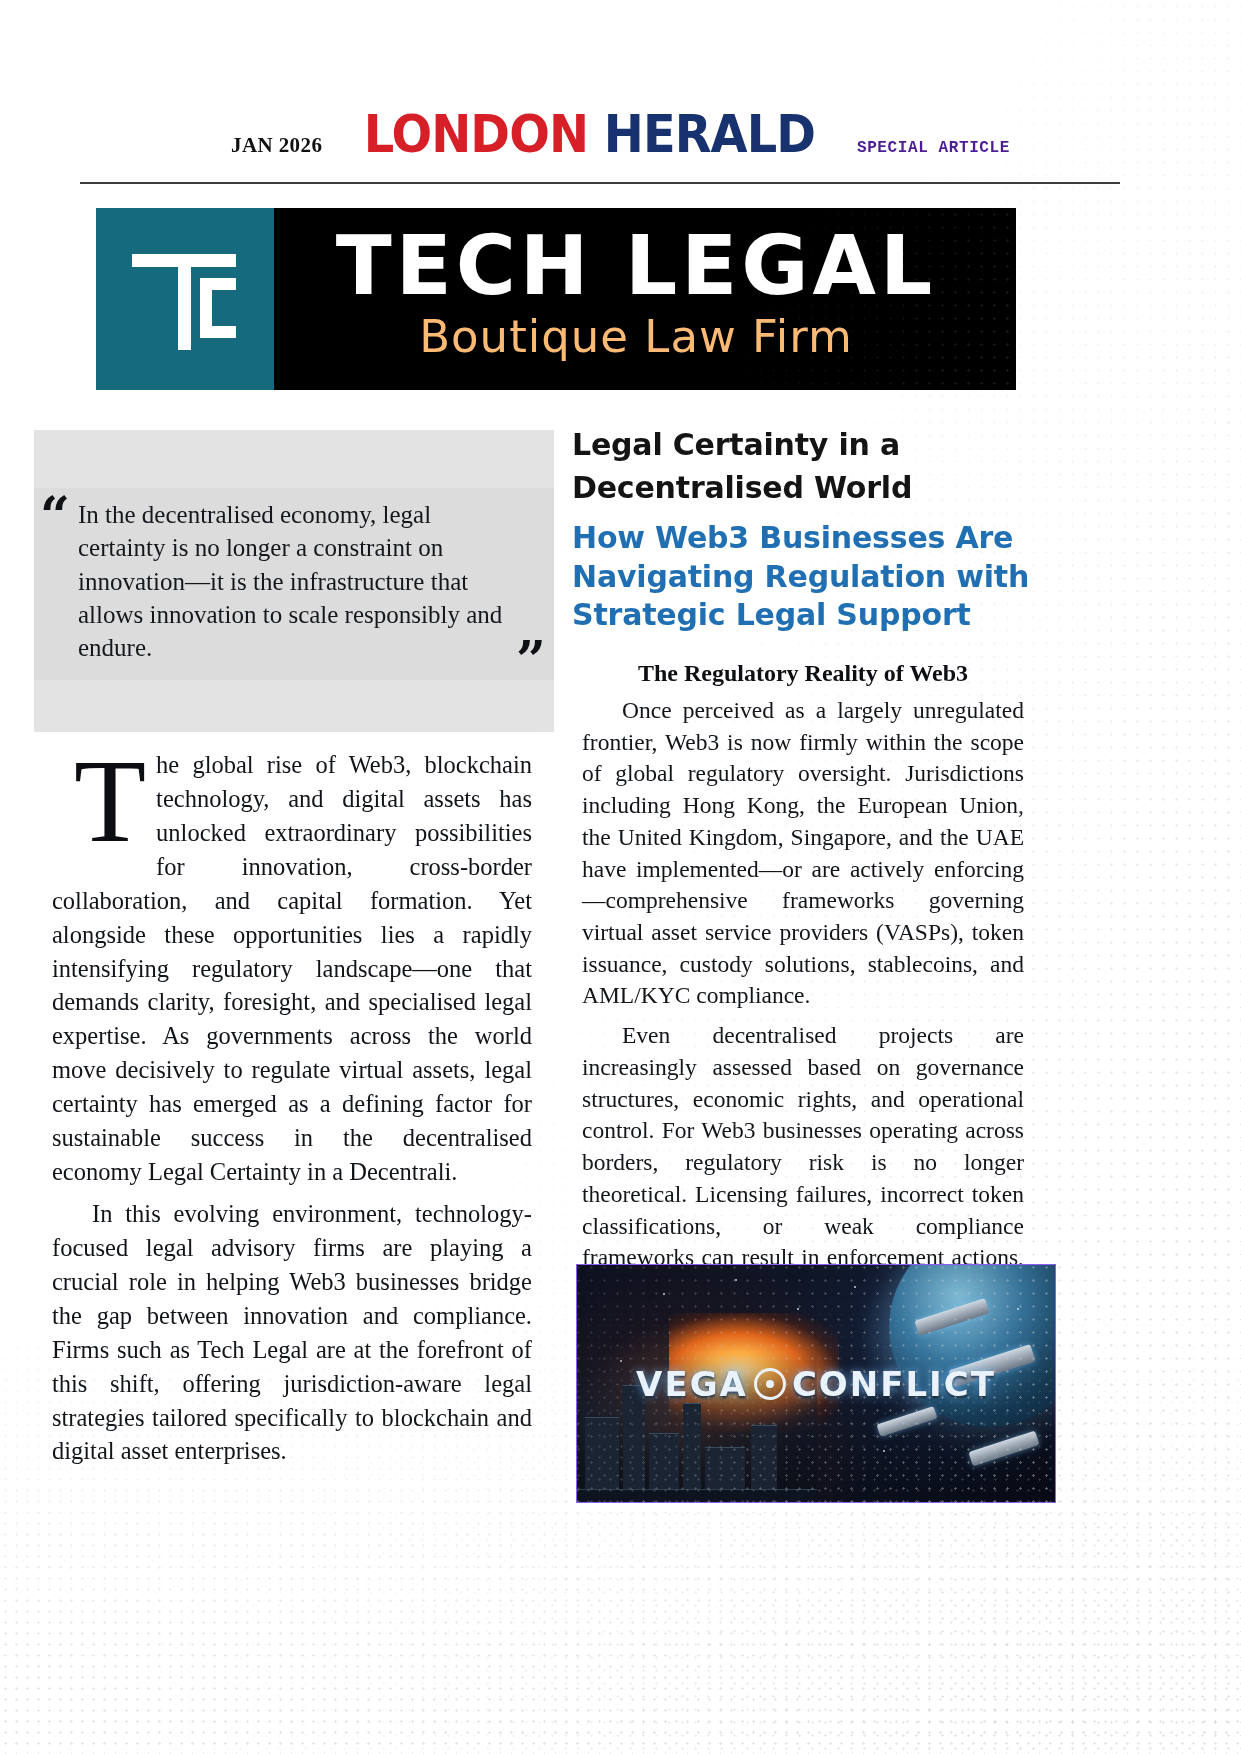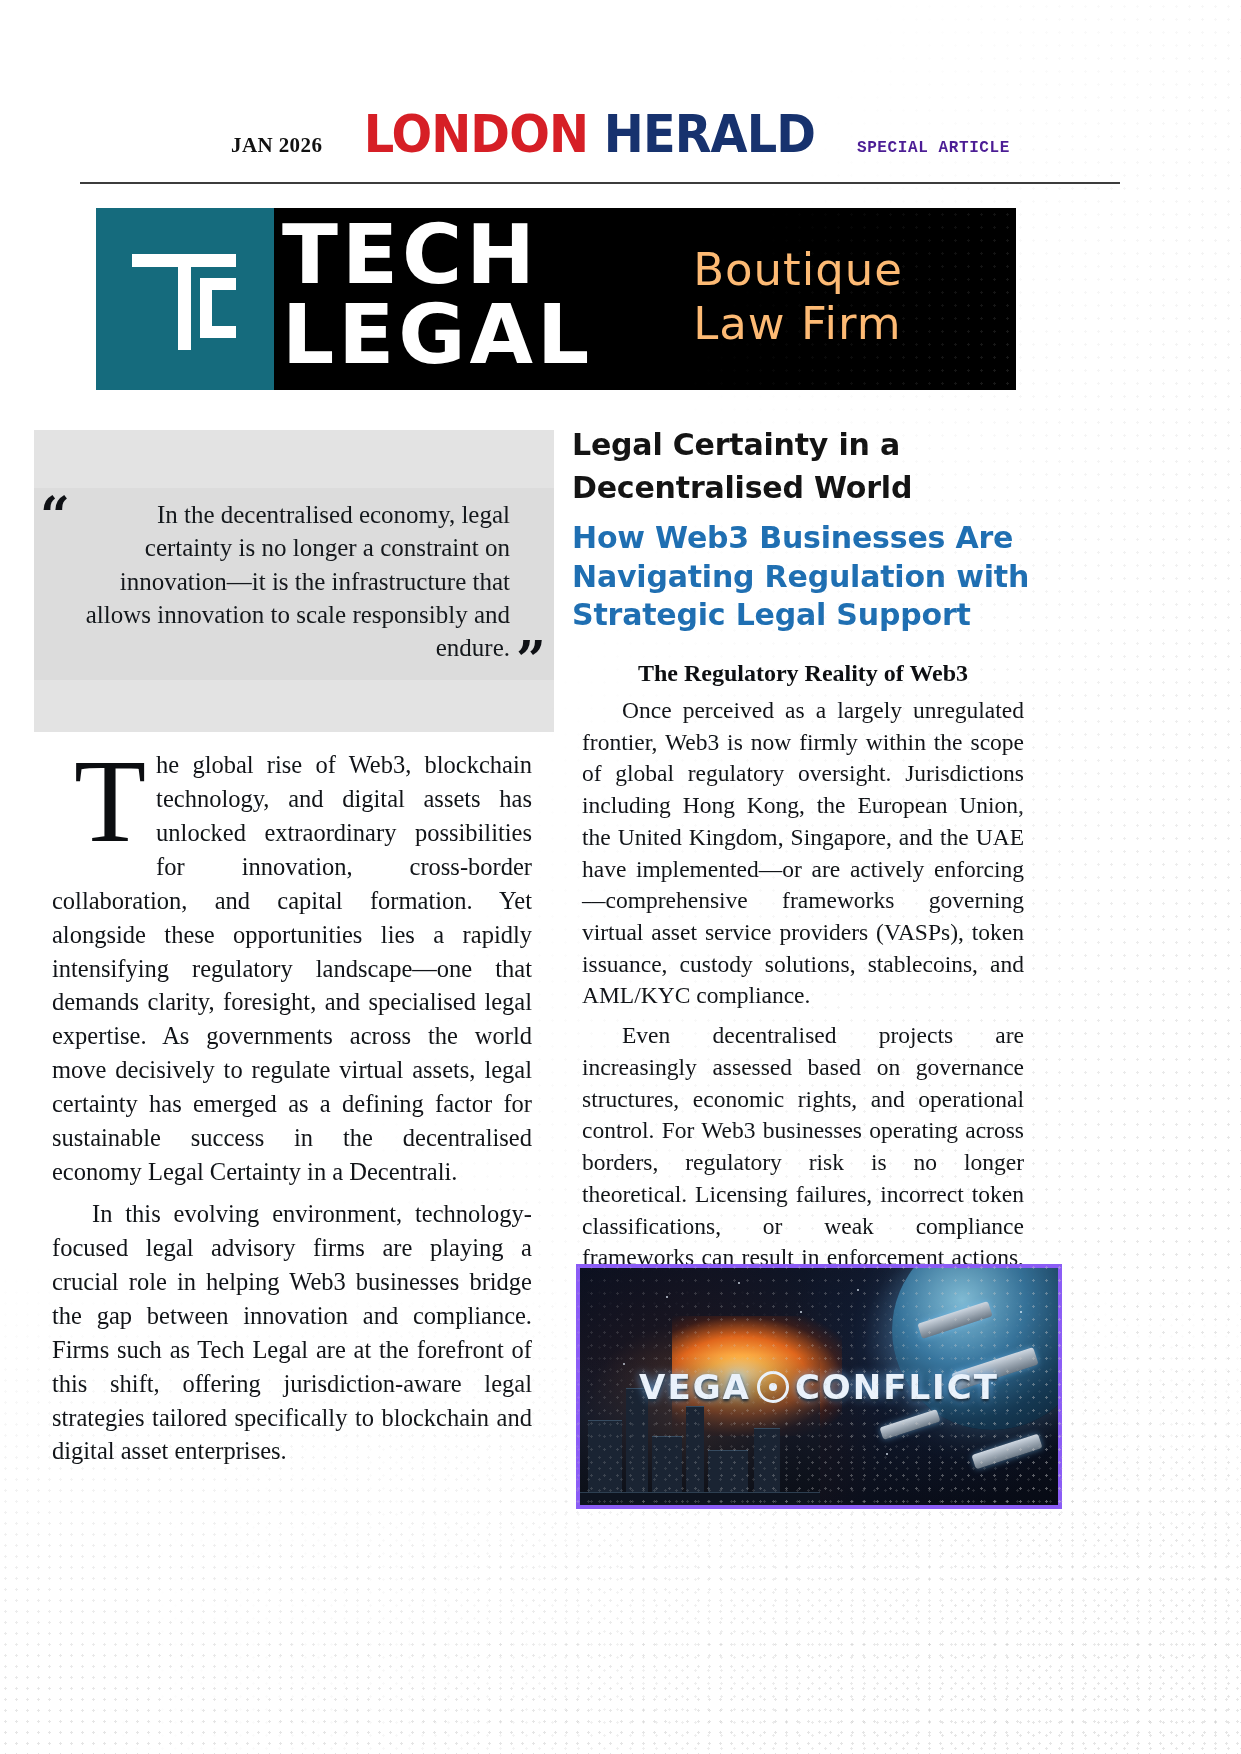--- a/index.html
+++ b/index.html
@@ -104,20 +104,21 @@
     position: relative;
     flex: 0 0 178px;
   }
   .logo-mark .tc {
     position: absolute;
     left: 0; right: 0; top: 0; bottom: 0;
   }
   .logo-words {
     flex: 1 1 auto;
     display: flex;
+    flex-direction: column;
     justify-content: center;
     align-items: center;
     padding: 6px 26px 14px 8px;
   }
   .logo-words .line1 {
     font-family: "DejaVu Sans", sans-serif;
     font-weight: bold;
     font-size: 82px;
     line-height: 0.98;
     letter-spacing: 4px;
@@ -146,21 +147,21 @@
     position: relative;
     background: #dcdcdc;
     padding: 10px 44px 16px 44px;
     min-height: 150px;
   }
   .pullquote .qtext {
     font-family: "Liberation Serif", serif;
     font-size: 25px;
     line-height: 1.33;
     color: #14181c;
-    text-align: right;
+    text-align: left;
   }
   .pullquote .qmark {
     font-family: "DejaVu Serif", serif;
     font-weight: bold;
     font-size: 52px;
     color: #0f1115;
     line-height: 1;
     position: absolute;
   }
   .pullquote .qmark.open { left: 6px; top: 2px; }
@@ -238,21 +239,21 @@
 
   
   .game-img {
     position: absolute;
     left: 576px;
     top: 1264px;
     width: 478px;
     height: 237px;
     background: #1d4ed8;
     overflow: hidden;
-    border: 4px solid #8b5cf6;
+    border: 1px solid #8b5cf6;
   }
   .gi-space {
     position: absolute; inset: 0;
     background:
       radial-gradient(circle at 78% 30%, rgba(90,150,210,0.55) 0%, rgba(20,40,80,0.15) 22%, rgba(0,0,0,0) 40%),
       radial-gradient(circle at 22% 68%, rgba(255,130,40,0.35) 0%, rgba(60,20,10,0.2) 26%, rgba(0,0,0,0) 48%),
       linear-gradient(160deg, #0b1020 0%, #121a2c 45%, #070a14 100%);
   }
   .gi-planet {
     position: absolute;

